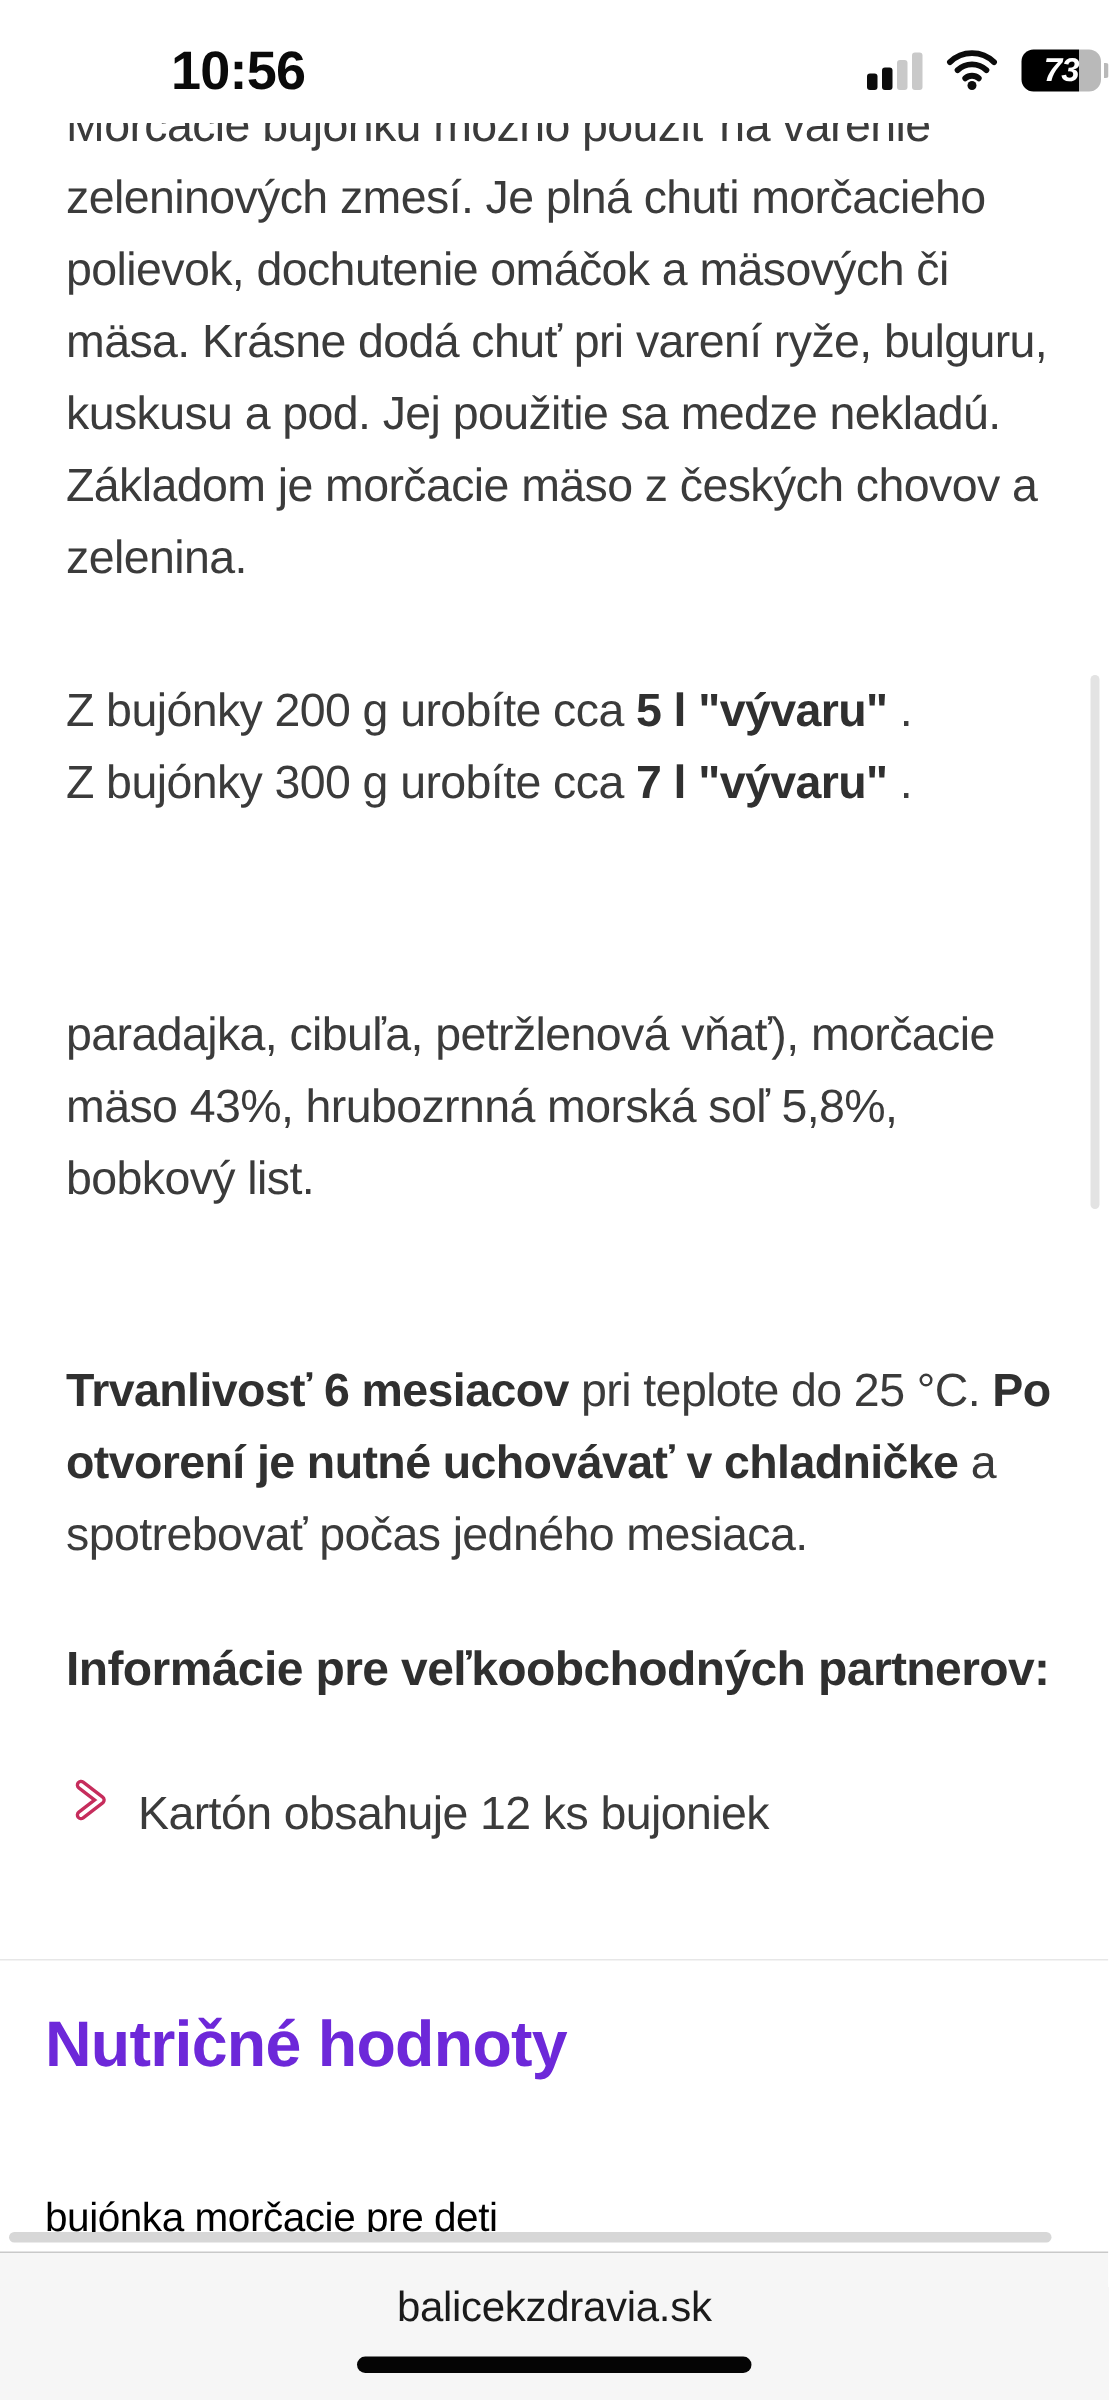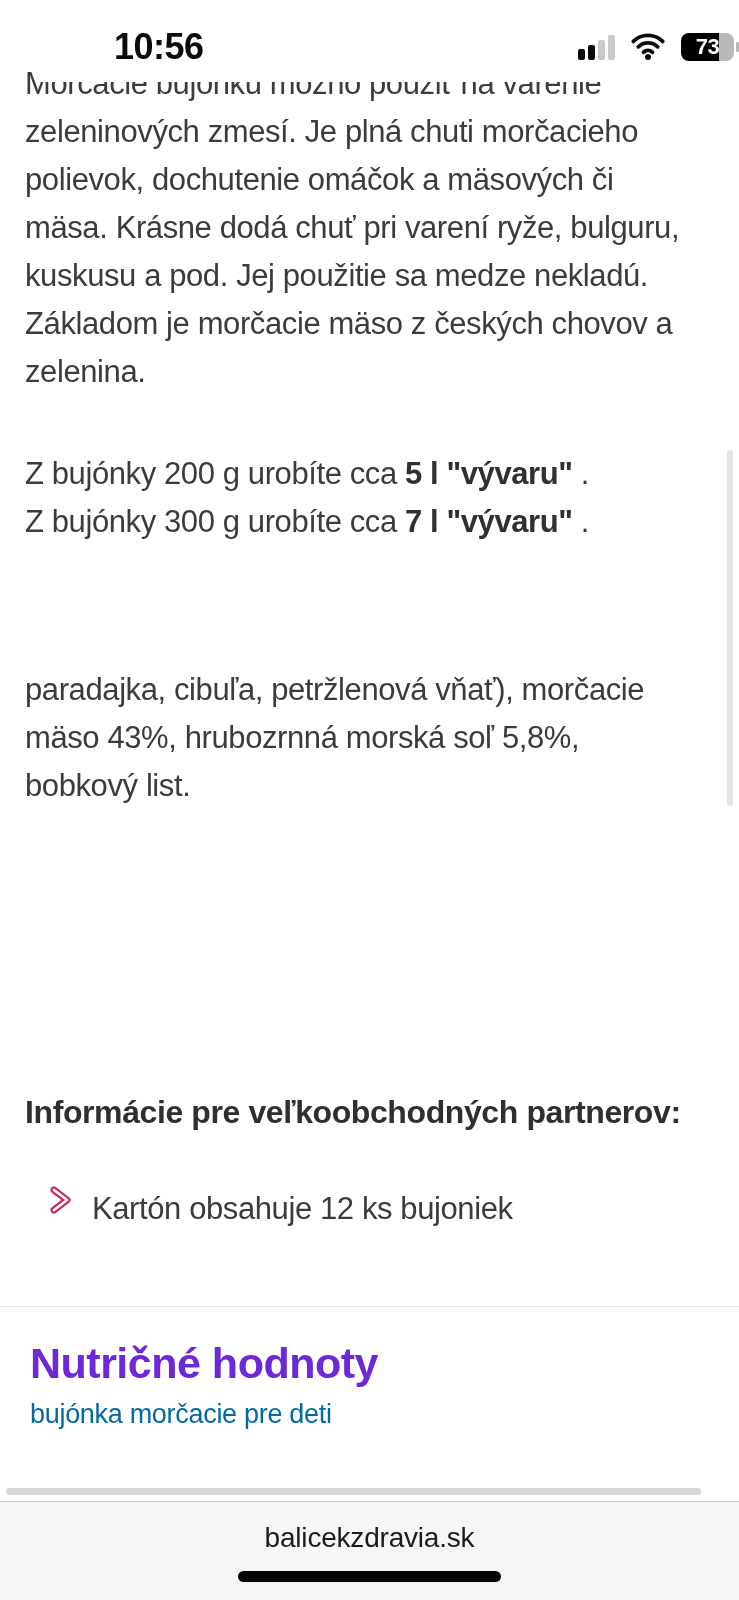--- a/index.html
+++ b/index.html
@@ -55,31 +55,32 @@
     left: 641px; top: 33px;
     width: 53px; height: 28px;
     border-radius: 8px;
     background: linear-gradient(to right, #000000 0 72%, #b9b9b9 72% 100%);
     color: #ffffff;
     font-size: 22px;
     font-weight: 700;
     text-align: center;
     line-height: 28px;
     letter-spacing: -0.5px;
+    font-style: italic;
   }
   .battery-nub {
     position: absolute;
     left: 696px; top: 42px;
     width: 4px; height: 10px;
     border-radius: 0 3px 3px 0;
     background: #b9b9b9;
   }
 
   
-  .txt-block { position: absolute; left: 25px; }
+  .txt-block { position: absolute; left: 44px; }
   .line {
     white-space: pre;
     font-size: 31px;
     line-height: 48px;
     color: #3b3b3b;
     letter-spacing: -0.4px;
   }
   .line b, .bold-seg {
     font-weight: 700;
     color: #303030;
@@ -125,24 +126,24 @@
     left: 30px; top: 1336px;
     font-size: 43px;
     line-height: 54px;
     font-weight: 700;
     color: #6d28d9;
     letter-spacing: -0.5px;
     white-space: pre;
   }
   .nutrition-subtitle {
     position: absolute;
-    left: 30px; top: 1396px;
+    left: 30px; top: 1460px;
     font-size: 27px;
     line-height: 36px;
-    color: #0369a1;
+    color: #000000;
     letter-spacing: -0.3px;
     white-space: pre;
   }
 
   
   .v-scrollbar {
     position: absolute;
     left: 727px; top: 450px;
     width: 6px; height: 356px;
     border-radius: 3px;
@@ -207,20 +208,25 @@
     <div class="line"><span>Z bujónky 300 g urobíte cca </span><b>7 l "vývaru"</b><span> .</span></div>
   </div>
 
 
   <div class="txt-block" style="top:666px;">
     <div class="line">paradajka, cibuľa, petržlenová vňať), morčacie</div>
     <div class="line">mäso 43%, hrubozrnná morská soľ 5,8%,</div>
     <div class="line">bobkový list.</div>
   </div>
 
+  <div class="txt-block" style="top:903px;">
+    <div class="line"><b>Trvanlivosť 6 mesiacov</b><span> pri teplote do 25 °C. </span><b>Po</b></div>
+    <div class="line"><b>otvorení je nutné uchovávať v chladničke</b><span> a</span></div>
+    <div class="line"><span>spotrebovať počas jedného mesiaca.</span></div>
+  </div>
 
   <div class="txt-block h3" style="top:1088px;">Informácie pre veľkoobchodných partnerov:</div>
 
   <div class="bullet-row">
     <svg class="bullet-chevron" viewBox="0 0 26 30">
       <path d="M6 5 L19 15 L6 25" fill="none" stroke="#c62d5c" stroke-width="7" stroke-linecap="round" stroke-linejoin="round"></path>
       <path d="M6 5 L19 15 L6 25" fill="none" stroke="#ffffff" stroke-width="2.6" stroke-linecap="round" stroke-linejoin="round"></path>
     </svg>
     <span class="bullet-text">Kartón obsahuje 12 ks bujoniek</span>
   </div>

